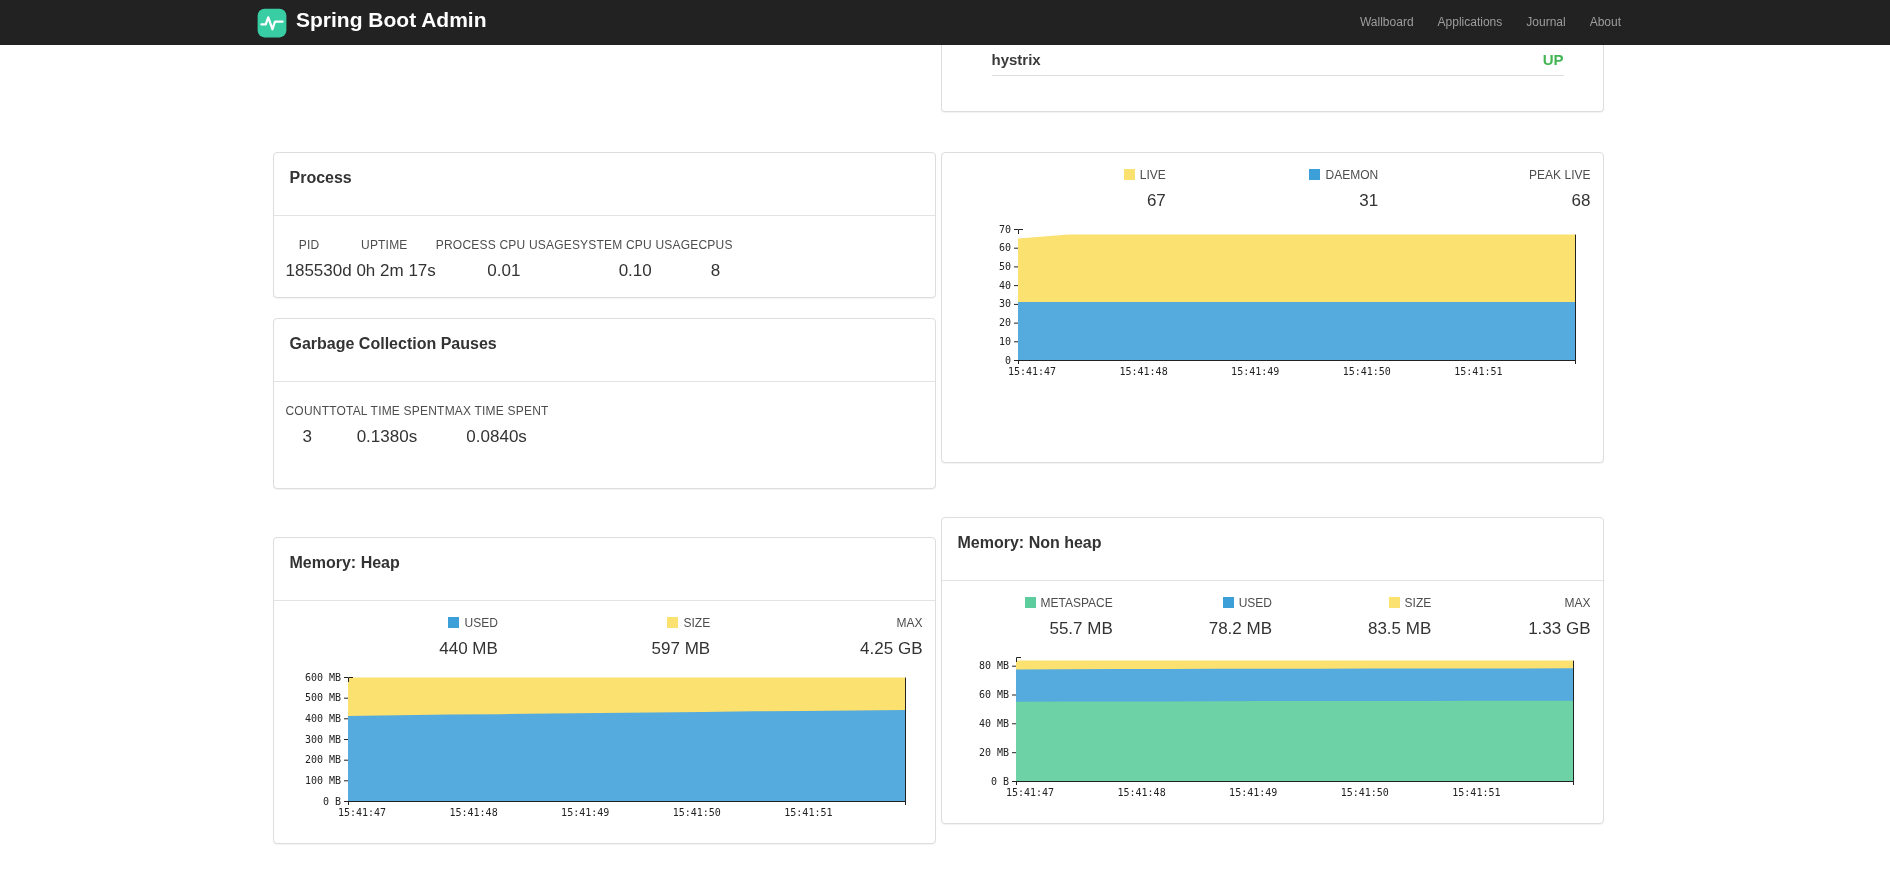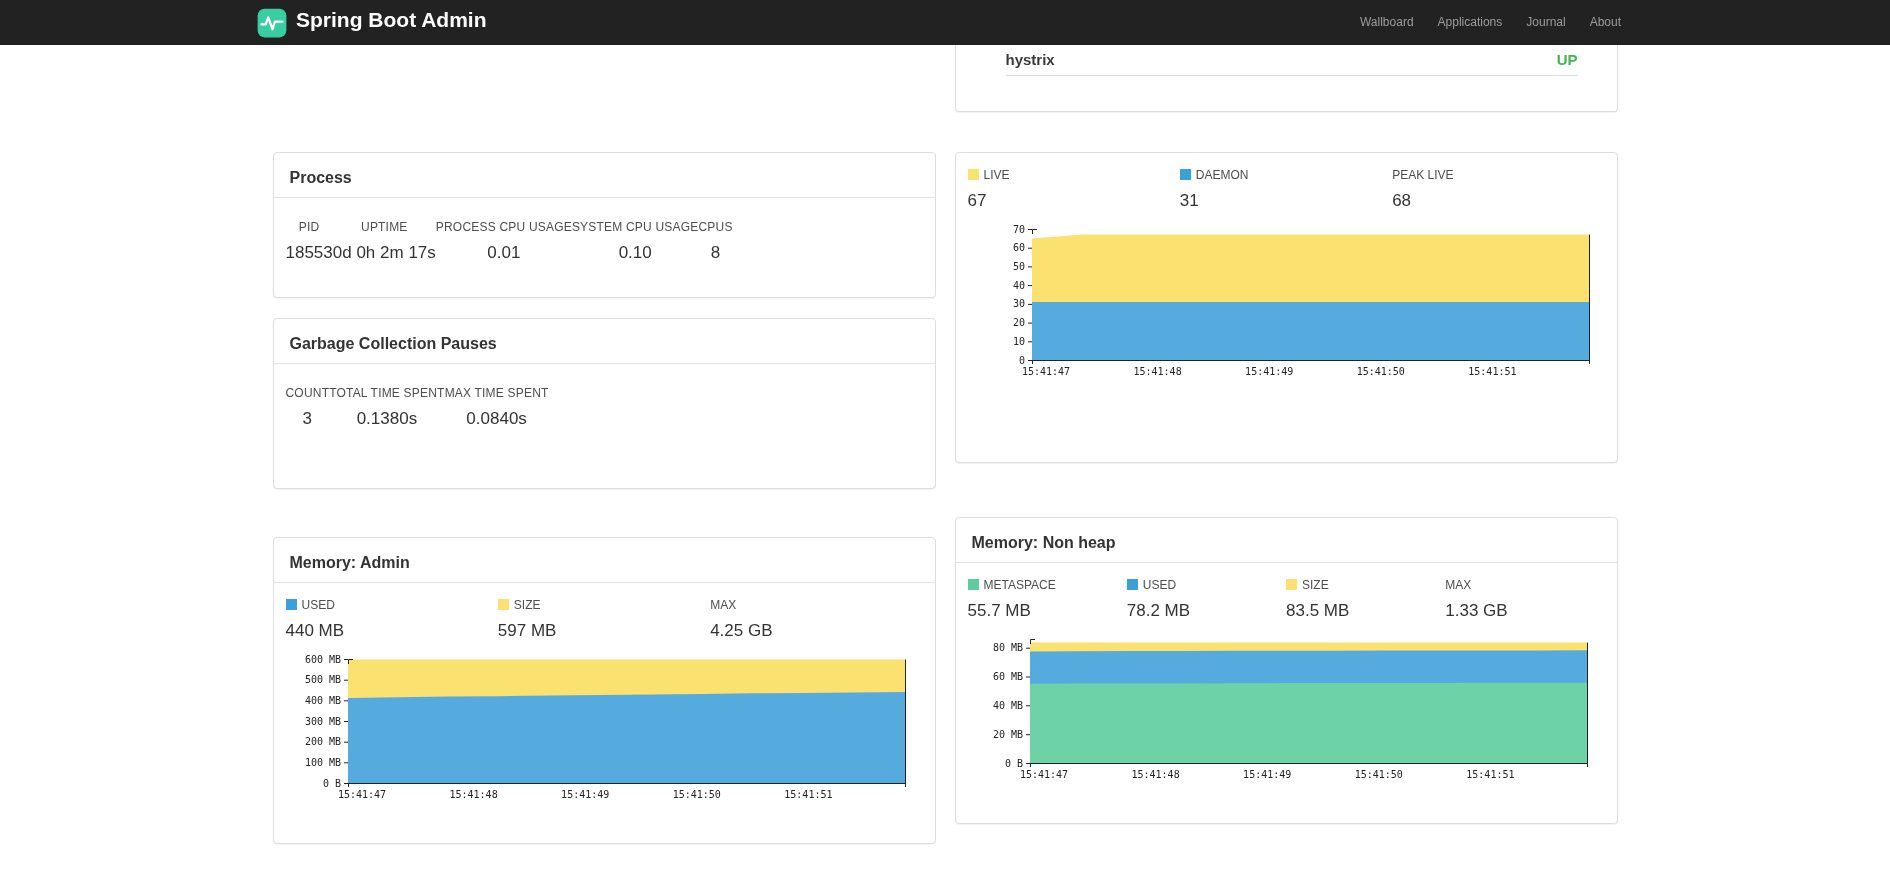--- a/index.html
+++ b/index.html
@@ -11,31 +11,31 @@
   .navbar{height:45px;background:#222222}
   .navbar-inner{width:1376px;margin:0 auto;height:100%;display:flex;align-items:center}
   .brand{display:flex;gap:9px;color:#ffffff;font-size:21px;
          font-weight:700;text-decoration:none;cursor:pointer}
   .nav-links{margin-left:auto;display:flex}
   .nav-link{color:#9d9d9d;font-size:12px;line-height:45px;padding:0 12px;
             text-decoration:none;cursor:pointer}
 
   
   .main{width:1345px;margin:0 auto}
-  .grid{display:grid;grid-template-columns:663px 663px;column-gap:19px;align-items:start}
+  .grid{display:grid;grid-template-columns:663px 663px;column-gap:5px;align-items:start}
   .cell-hystrix{grid-column:2;grid-row:1;margin-bottom:40px}
   .cell-left{grid-column:1;grid-row:2}
   .cell-threads{grid-column:2;grid-row:2}
   .cell-heap{grid-column:1;grid-row:3;margin-top:48px}
   .cell-nonheap{grid-column:2;grid-row:3;margin-top:28px}
 
   
   .panel{background:#fff;border:1px solid #ddd;border-radius:4px;
          box-shadow:0 1px 1px rgba(0,0,0,.05);overflow:hidden}
-  .panel-heading{padding:16px 16px 10px;font-size:16px;font-weight:700;color:#333;
+  .panel-heading{padding:16px 16px 28px;font-size:16px;font-weight:700;color:#333;
                  border-bottom:1px solid #e3e3e3}
   .panel-hystrix{border-top:0;border-radius:0 0 4px 4px;height:67px}
   .panel-process{height:146px;margin-bottom:20px}
   .panel-gc{height:171px}
   .panel-threads{height:311px}
   .panel-mem{height:307px}
 
   
   .health-row{margin:0 39px 0 50px;display:flex;justify-content:space-between;
               align-items:center;padding:6px 0 7px;border-bottom:1px solid #ddd}
@@ -43,21 +43,21 @@
   .health-status{font-size:15px;font-weight:700}
 
   
   .stats{display:flex;justify-content:flex-start;padding:22px 12px 0}
   .stat{text-align:center}
   .stat-label{font-size:12px;color:#4d4d4d;letter-spacing:.2px;white-space:nowrap}
   .stat-value{font-size:17px;color:#333;margin-top:9px;white-space:nowrap}
 
   
   .legend{display:flex;padding:15px 12px 0;margin-bottom:12px}
-  .legend-item{flex:1;text-align:left}
+  .legend-item{flex:1;text-align:right}
   .swatch{display:inline-block;width:11px;height:11px;margin-right:5px;vertical-align:-1px}
   .legend-label{font-size:12px;color:#4d4d4d;white-space:nowrap}
   .legend-value{font-size:17px;color:#333;margin-top:9px;white-space:nowrap}
 
   
   .chart{line-height:0}
   .chart--threads{padding-left:32px}
   .chart--mem{padding-left:14px}
 </style>
 </head>
@@ -192,21 +192,21 @@
                 <text x="169.6" y="152" text-anchor="middle" fill="#222">15:41:48</text>
                 <text x="281.2" y="152" text-anchor="middle" fill="#222">15:41:49</text>
                 <text x="392.8" y="152" text-anchor="middle" fill="#222">15:41:50</text>
                 <text x="504.4" y="152" text-anchor="middle" fill="#222">15:41:51</text>
               </svg></div>
         </section>
       </div>
 
       <div class="cell-heap">
         <section class="panel panel-mem">
-          <div class="panel-heading">Memory: Admin</div>
+          <div class="panel-heading">Memory: Heap</div>
           <div class="legend">
             <div class="legend-item">
               <div class="legend-label">
                 <span class="swatch" style="background: rgb(61, 159, 216);"></span><span>USED</span>
               </div>
               <div class="legend-value">440 MB</div>
             </div>
             <div class="legend-item">
               <div class="legend-label">
                 <span class="swatch" style="background: rgb(251, 225, 112);"></span><span>SIZE</span>

